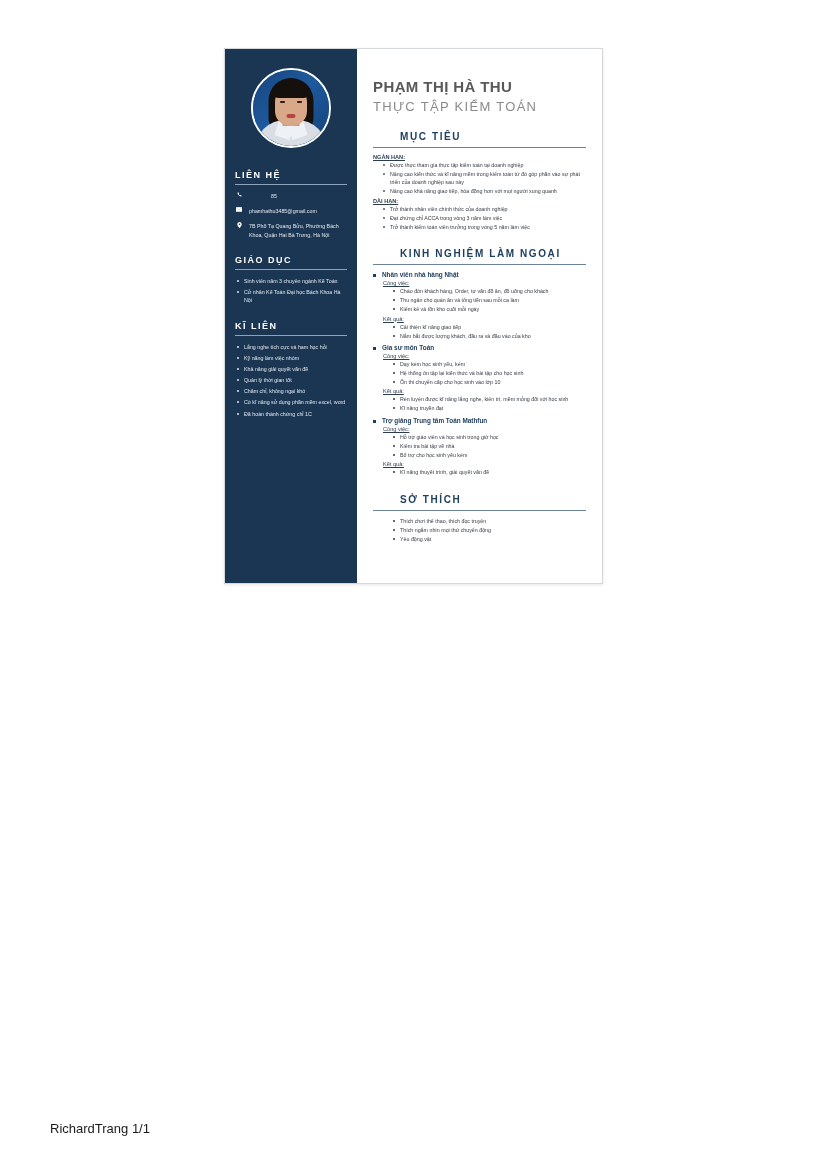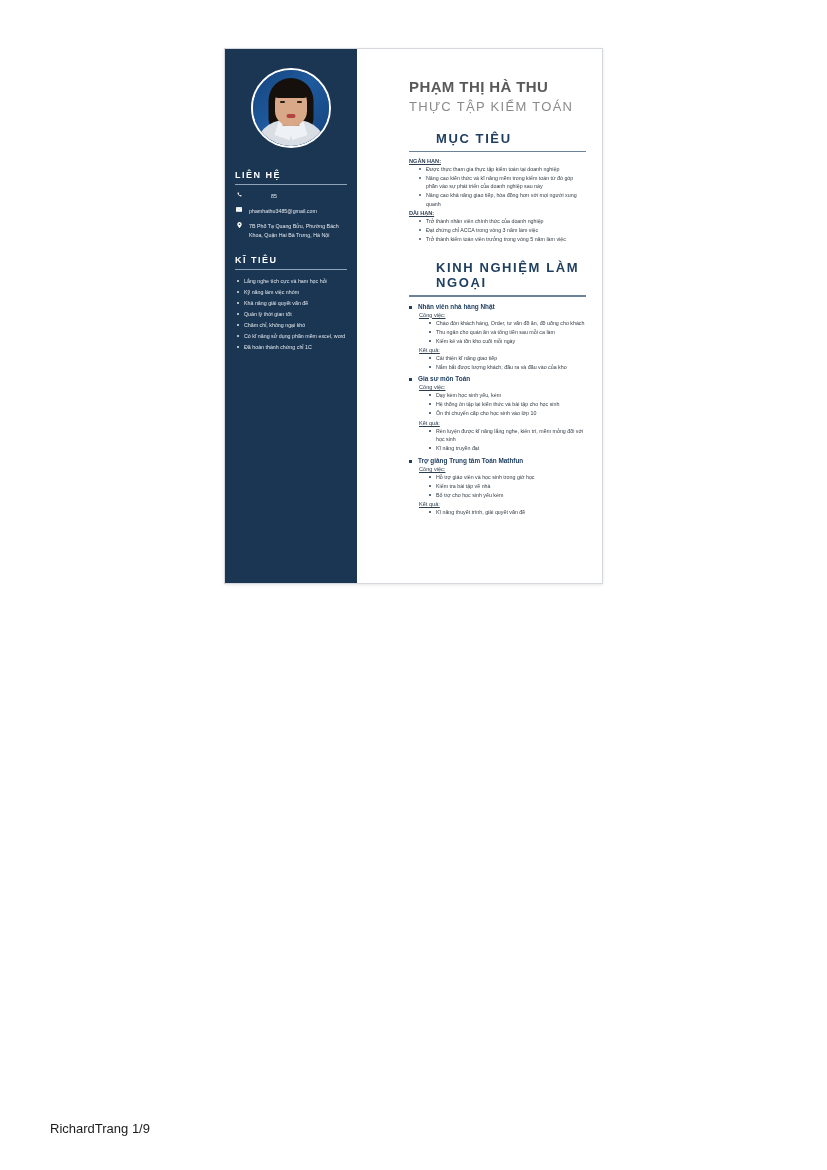--- a/index.html
+++ b/index.html
@@ -150,39 +150,38 @@
     border-radius: 50%;
     background: #e4e9ef;
   }
 
   
   #main {
     flex: 1 1 auto;
     background: #ffffff;
     padding: 30px 16px 10px 16px;
     min-width: 0;
-    margin-left: 36px;
   }
 
   #full-name {
     font-size: 15px;
     font-weight: bold;
     letter-spacing: 0.4px;
     color: #595959;
     line-height: 1.1;
   }
   #job-title {
     font-size: 13px;
     letter-spacing: 1.3px;
     color: #8a8a8a;
     margin-top: 3px;
   }
 
   .m-heading {
-    font-size: 13px;
+    font-size: 10px;
     font-weight: bold;
     letter-spacing: 1.6px;
     color: #1f3f60;
     margin-top: 17px;
     padding-left: 27px;
   }
   .m-rule {
     height: 1.2px;
     background: #6b8299;
     margin-top: 5px;
@@ -301,23 +300,31 @@
       <div class="contact-row">
         <span class="contact-ico">
           <svg width="5" height="6" viewBox="0 0 12 16" fill="#ffffff">
             <path d="M6 0 C2.7 0 0 2.7 0 6 C0 10.5 6 16 6 16 C6 16 12 10.5 12 6 C12 2.7 9.3 0 6 0 Z M6 8.2 A2.2 2.2 0 1 1 6 3.8 A2.2 2.2 0 0 1 6 8.2 Z"></path>
           </svg>
         </span>
         <span class="contact-txt">7B Phố Tạ Quang Bửu, Phường Bách Khoa, Quận Hai Bà Trưng, Hà Nội</span>
       </div>
     </div>
 
-
     <div class="sb-section">
-      <div class="sb-heading">KĨ TIÊU</div>
+      <div class="sb-heading">GIÁO DỤC</div>
+      <div class="sb-rule"></div>
+      <ul class="sb-list">
+        <li>Sinh viên năm 3 chuyên ngành Kế Toán</li>
+        <li>Cử nhân Kế Toán Đại học Bách Khoa Hà Nội</li>
+      </ul>
+    </div>
+
+    <div class="sb-section">
+      <div class="sb-heading">KĨ LIÊN</div>
       <div class="sb-rule"></div>
       <ul class="sb-list">
         <li>Lắng nghe tích cực và ham học hỏi</li>
         <li>Kỹ năng làm việc nhóm</li>
         <li>Khả năng giải quyết vấn đề</li>
         <li>Quản lý thời gian tốt</li>
         <li>Chăm chỉ, không ngại khó</li>
         <li>Có kĩ năng sử dụng phần mềm excel, word</li>
         <li>Đã hoàn thành chứng chỉ 1C</li>
       </ul>
@@ -392,20 +399,29 @@
           <li>Kiểm tra bài tập về nhà</li>
           <li>Bổ trợ cho học sinh yếu kém</li>
         </ul>
         <div class="sub-label indent">Kết quả:</div>
         <ul class="m-list deep">
           <li>Kĩ năng thuyết trình, giải quyết vấn đề</li>
         </ul>
       </div>
     </section>
 
+    <section>
+      <div class="m-heading">SỞ THÍCH</div>
+      <div class="m-rule"></div>
+      <ul class="m-list deep">
+        <li>Thích chơi thể thao, thích đọc truyện</li>
+        <li>Thích ngắm nhìn mọi thứ chuyển động</li>
+        <li>Yêu động vật</li>
+      </ul>
+    </section>
 
   </main>
 </div>
 
 <div id="page-footer">
   <span>Richard</span>
-  <span>Trang 1/9</span>
+  <span>Trang 1/1</span>
 </div>
 
 </body></html>

